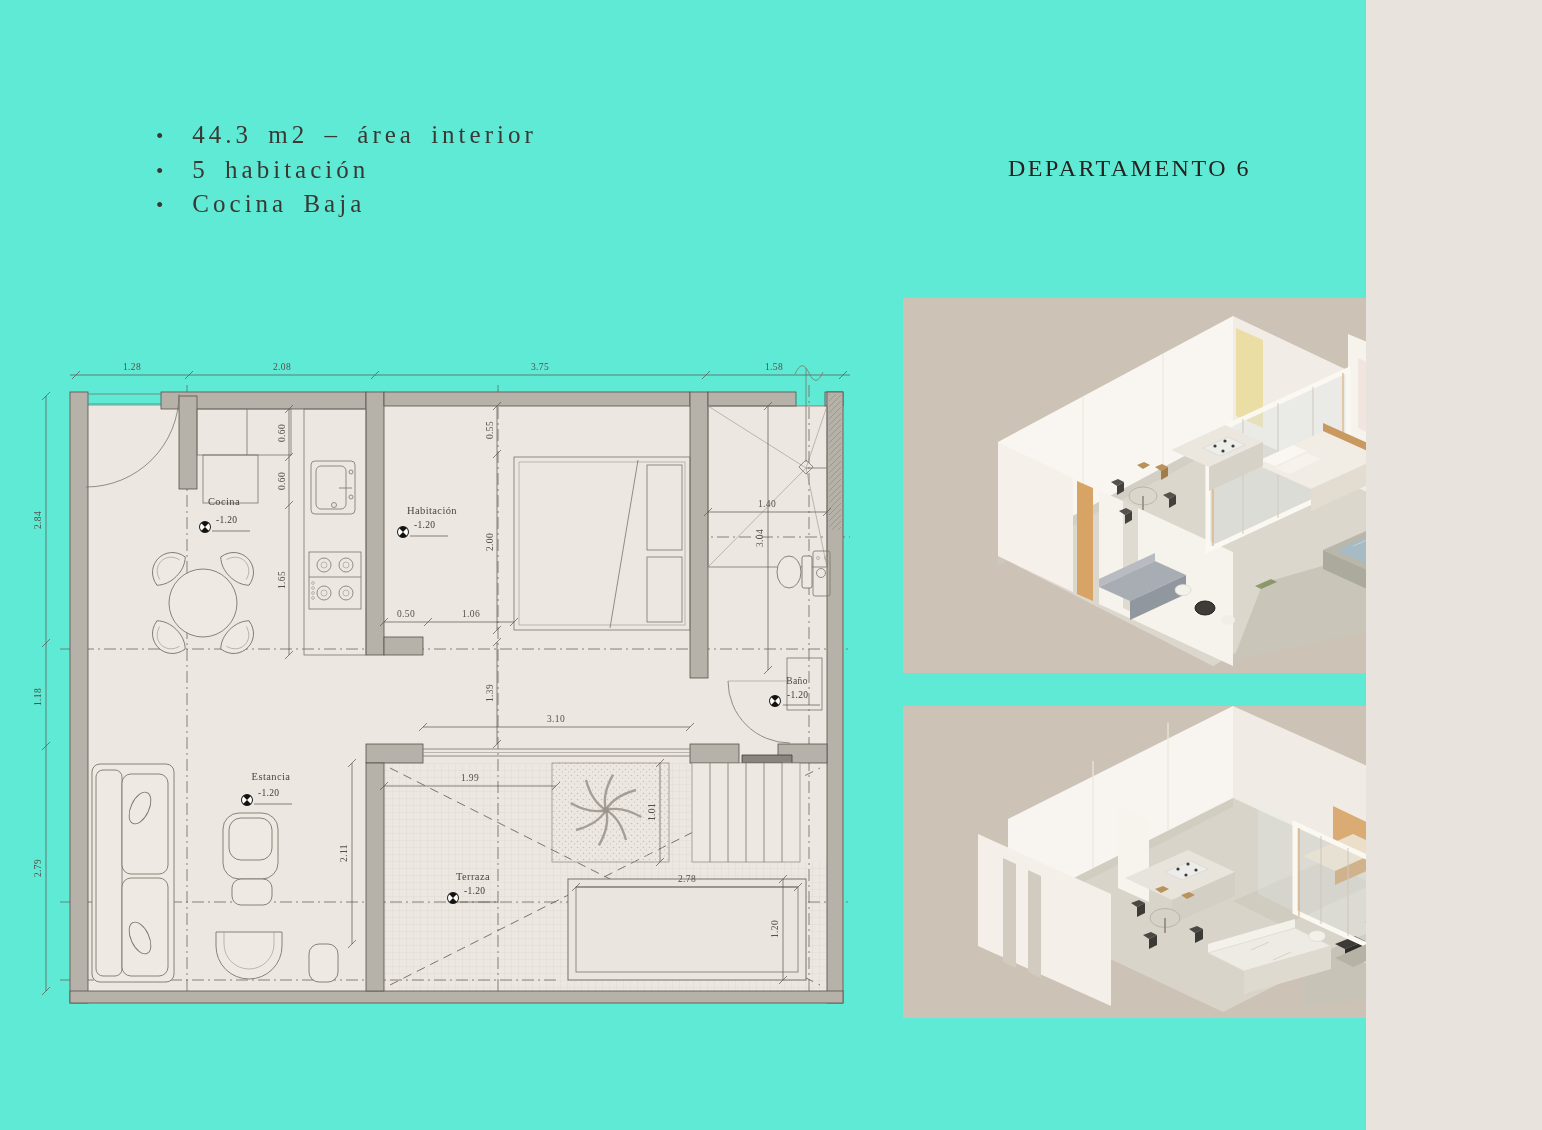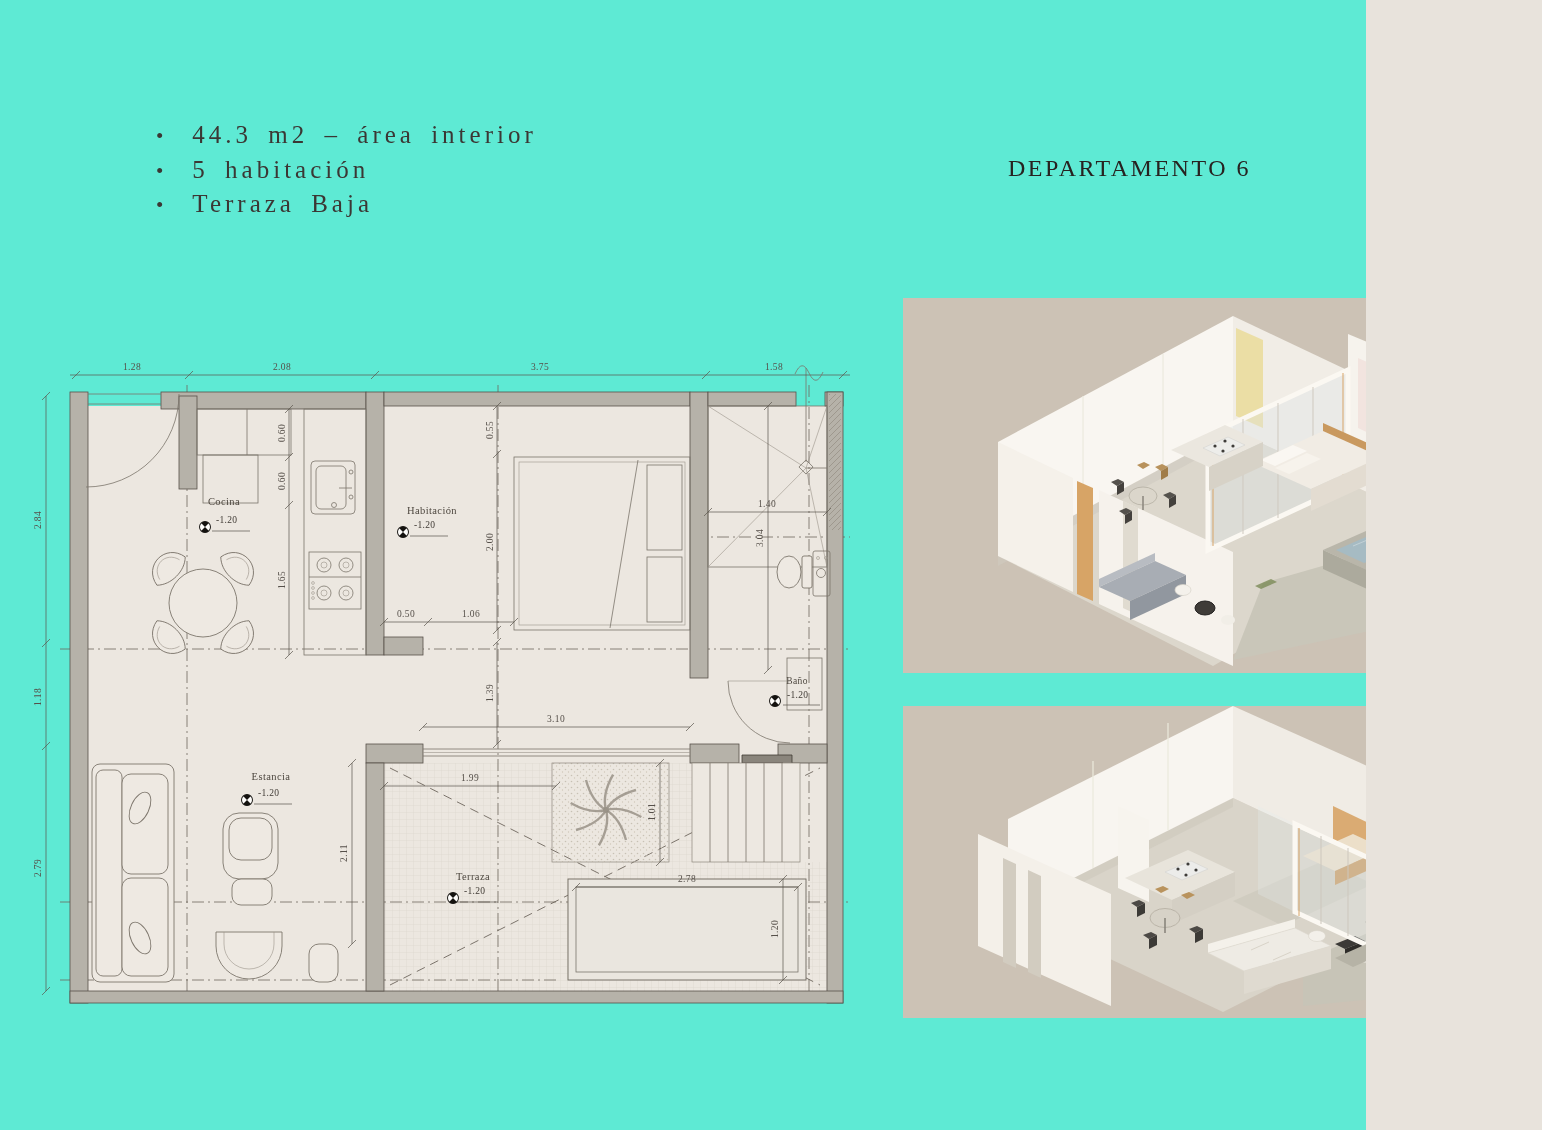--- a/index.html
+++ b/index.html
@@ -37,21 +37,21 @@
 <div class="slide">
 
   <ul class="specs">
     <li>
         <span>44.3 m2 – área interior</span>
       </li>
     <li>
         <span>5 habitación</span>
       </li>
     <li>
-        <span>Terraza Baja</span>
+        <span>Cocina Baja</span>
       </li>
   </ul>
 
   <div class="title">DEPARTAMENTO 6</div>
 
   <svg class="plan" width="835" height="668" viewBox="25 350 835 668">
     <defs>
       <pattern id="tile" width="7" height="7" patternUnits="userSpaceOnUse">
         <path d="M0 0H7M0 0V7" stroke="#d7d1c7" stroke-width="0.6" fill="none"></path>
       </pattern>

